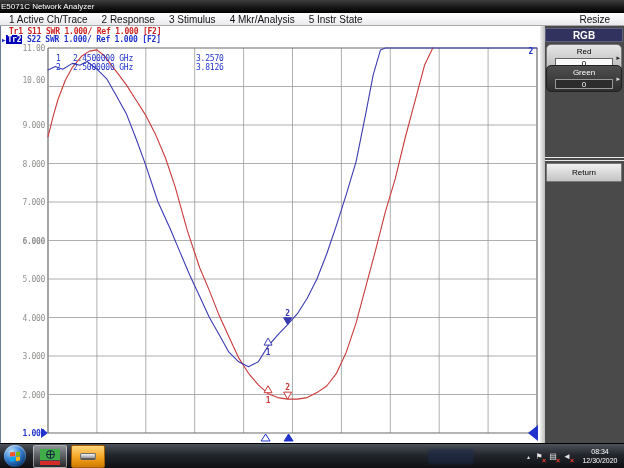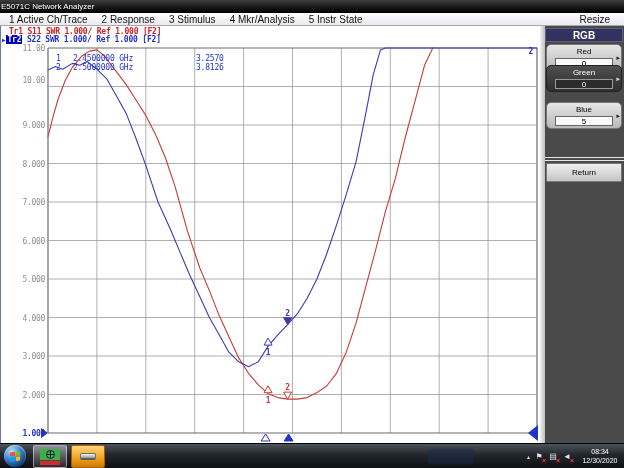--- a/index.html
+++ b/index.html
@@ -161,46 +161,41 @@
           <span class="rval">3.8126</span>
         </div>
     </div>
 
     <div id="ylabels">
         <div class="ylab" style="top: 18px;">11.00</div>
         <div class="ylab" style="top: 50px;">10.00</div>
         <div class="ylab" style="top: 95px;">9.000</div>
         <div class="ylab" style="top: 133.5px;">8.000</div>
         <div class="ylab" style="top: 172px;">7.000</div>
-        <div class="ylab" style="top: 210.5px;">6.000</div>
+        <div class="ylab" style="top: 210.5px; font-weight: bold;">6.000</div>
         <div class="ylab" style="top: 249px;">5.000</div>
         <div class="ylab" style="top: 287.5px;">4.000</div>
         <div class="ylab" style="top: 326px;">3.000</div>
         <div class="ylab" style="top: 364.5px;">2.000</div>
         <div class="ylab ref" style="top: 403px;">1.000</div>
       </div>
   </div>
 
   <div class="sidebar">
     <div class="sstrip"></div>
     <div class="shead">RGB</div>
 
     <div class="skey" style="top:18px;">
       <div class="skl">Red</div>
       <div class="skv">0</div>
       <span class="ska">▸</span>
     </div>
     <div class="skey selected" style="top:39px;">
       <div class="skl">Green</div>
       <div class="skv">0</div>
-      <span class="ska">▸</span>
-    </div>
-    <div class="skey" style="top:76px;">
-      <div class="skl">Blue</div>
-      <div class="skv">5</div>
       <span class="ska">▸</span>
     </div>
 
     <div class="ssep"></div>
     <div class="sreturn">Return</div>
   </div>
 
   <div class="taskbar">
     <div class="orb">
       <span class="flag">

